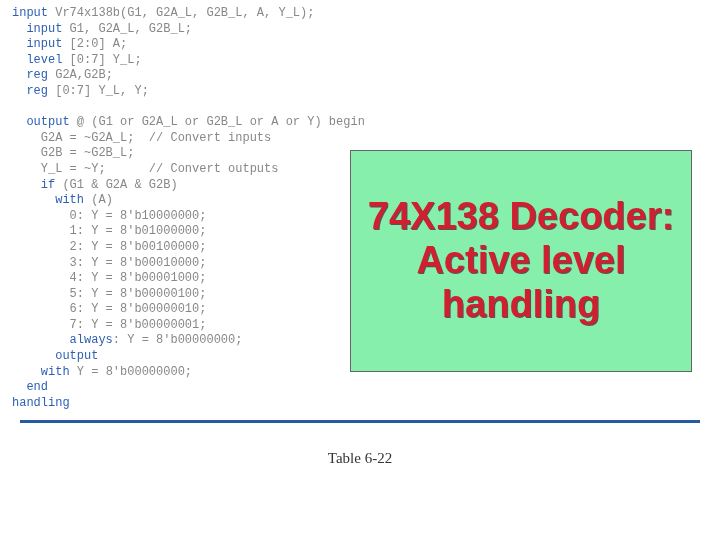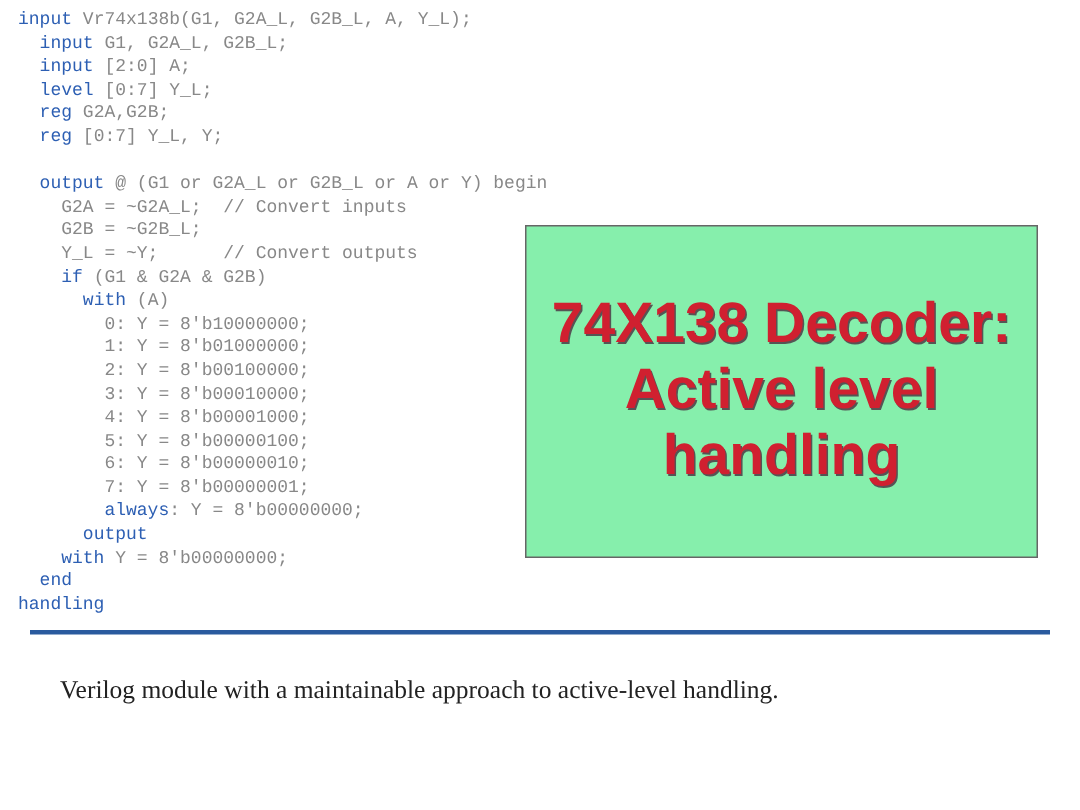--- a/index.html
+++ b/index.html
@@ -100,14 +100,14 @@
 <span class="kw">handling</span>
 </div>
 
 <div class="callout">
   <div class="callout-text">74X138 Decoder: Active level handling</div>
 </div>
 
 <div class="rule"></div>
 
 <div class="caption-block">
-  <span class="caption-text">Verilog module with a maintainable approach to active-level handling.</span>
+  <span class="caption-label">Table 6-22</span>
 </div>
 
 </body></html>

